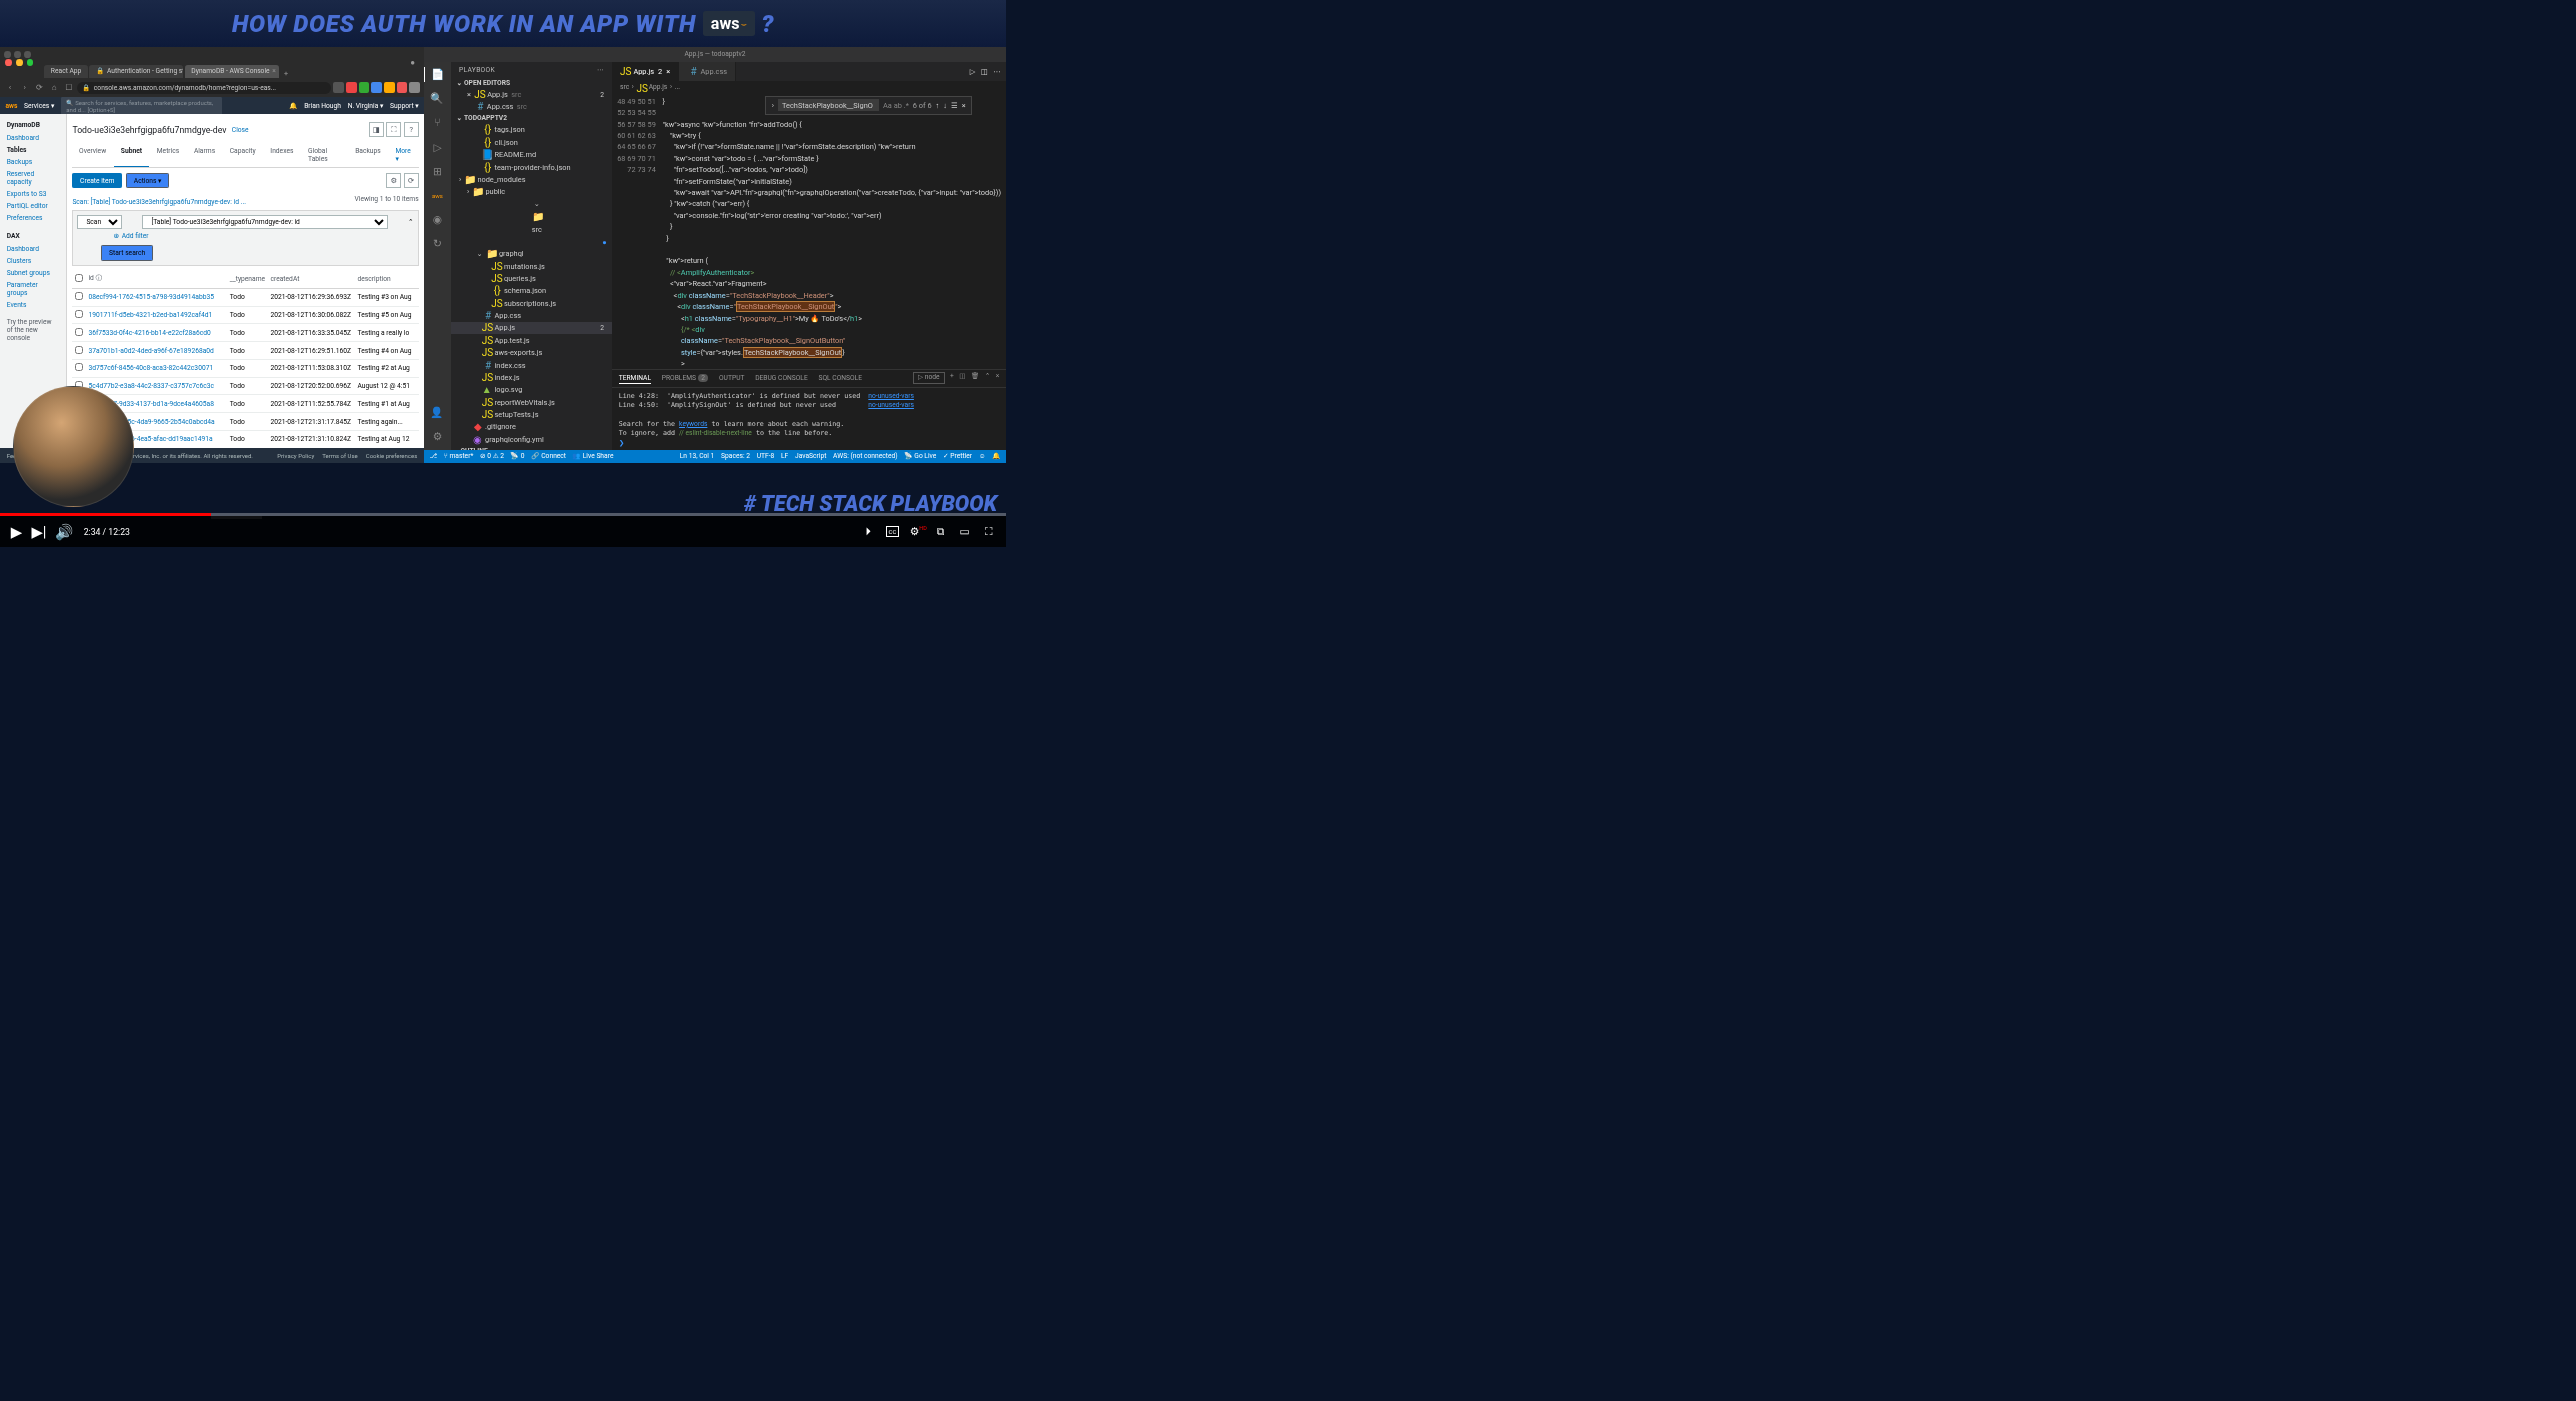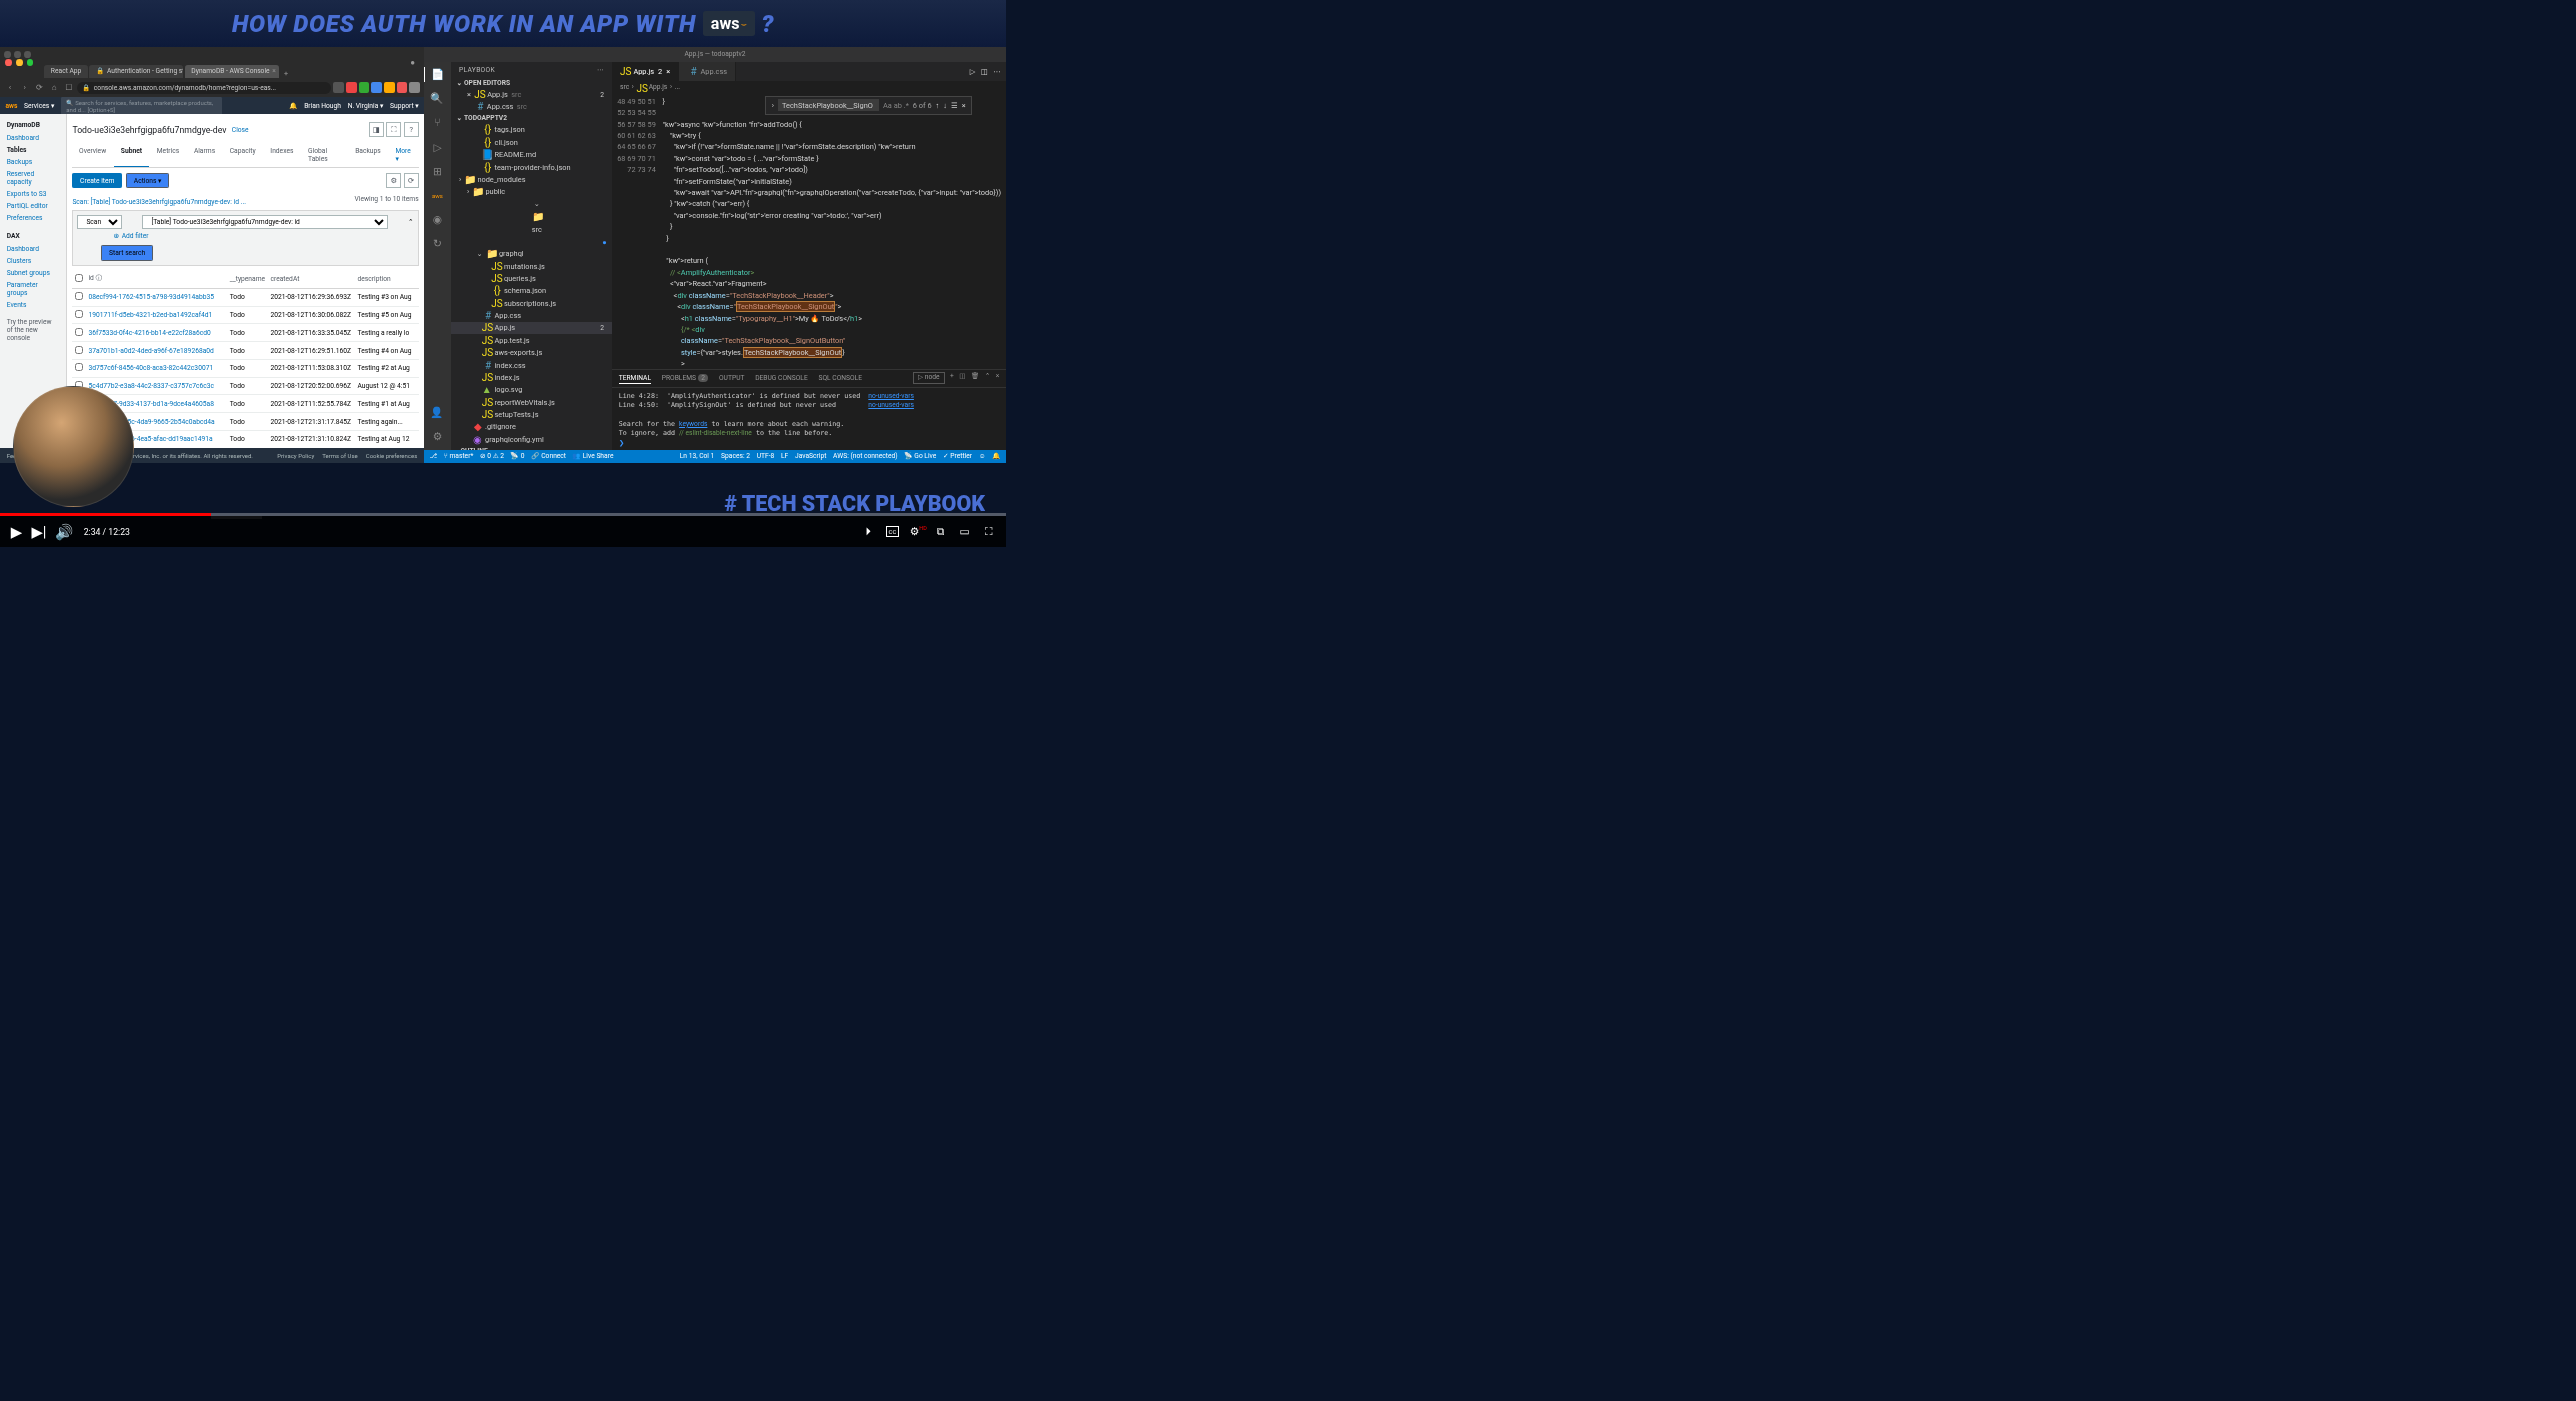--- a/index.html
+++ b/index.html
@@ -85,21 +85,21 @@
 .minimap{width:34px;background:#1e1e1e}
 .terminal{height:81px;background:#1e1e1e;border-top:0.7px solid #333;display:flex;flex-direction:column}
 .term-tabs{display:flex;padding:2.7px 6.7px;gap:10.7px;font-size:6.7px;color:#969696;border-bottom:0.7px solid #333}
 .term-tab{cursor:pointer;padding:1.3px 0}
 .term-tab.active{color:#fff;border-bottom:0.7px solid #fff}
 .term-body{flex:1;padding:4px 6.7px;font-family:Menlo,Consolas,monospace;font-size:6.7px;color:#ccc;line-height:9.4px;white-space:pre-wrap}
 .warn{color:#ce9178}.link{color:#3794ff;text-decoration:underline}
 .vs-status{height:13.4px;background:#007acc;display:flex;align-items:center;padding:0 5.4px;font-size:6.7px;color:#fff;gap:6.7px}
 .vs-status .r{margin-left:auto;display:flex;gap:6.7px}
 
-.bottom-bar{position:absolute;bottom:31px;right:21px;font-size:21.5px;font-weight:900;color:#4a6fd4;}
+.bottom-bar{position:absolute;bottom:31px;right:9px;font-size:21.5px;font-weight:900;color:#4a6fd4;font-style:italic}
 .player{position:absolute;bottom:0;left:0;right:0;height:31px;background:rgba(0,0,0,0.85);display:flex;align-items:center;padding:0 10.7px;gap:9.4px;color:#fff}
 .progress{position:absolute;bottom:31px;left:0;right:0;height:2.7px;background:rgba(255,255,255,0.3)}
 .progress-fill{height:100%;background:#ff0000;width:21%}
 .buffered{position:absolute;left:21%;height:100%;background:rgba(255,255,255,0.4);width:5%}
 .play-btn{font-size:14.8px;cursor:pointer}
 .time{font-size:8.7px}
 .player-right{margin-left:auto;display:flex;gap:10.7px;align-items:center}
 .pl-icon{width:13.4px;cursor:pointer;font-size:10.7px;text-align:center}
 .avatar{position:absolute;bottom:40px;left:13.4px;width:121px;height:121px;border-radius:50%;overflow:hidden;background:radial-gradient(circle at 40% 30%,#d4a574 0%,#8b6844 40%,#2a2a2a 70%);border:1.3px solid rgba(255,255,255,0.1)}
 .icon-buttons{display:flex;gap:2.7px;margin-left:auto}

